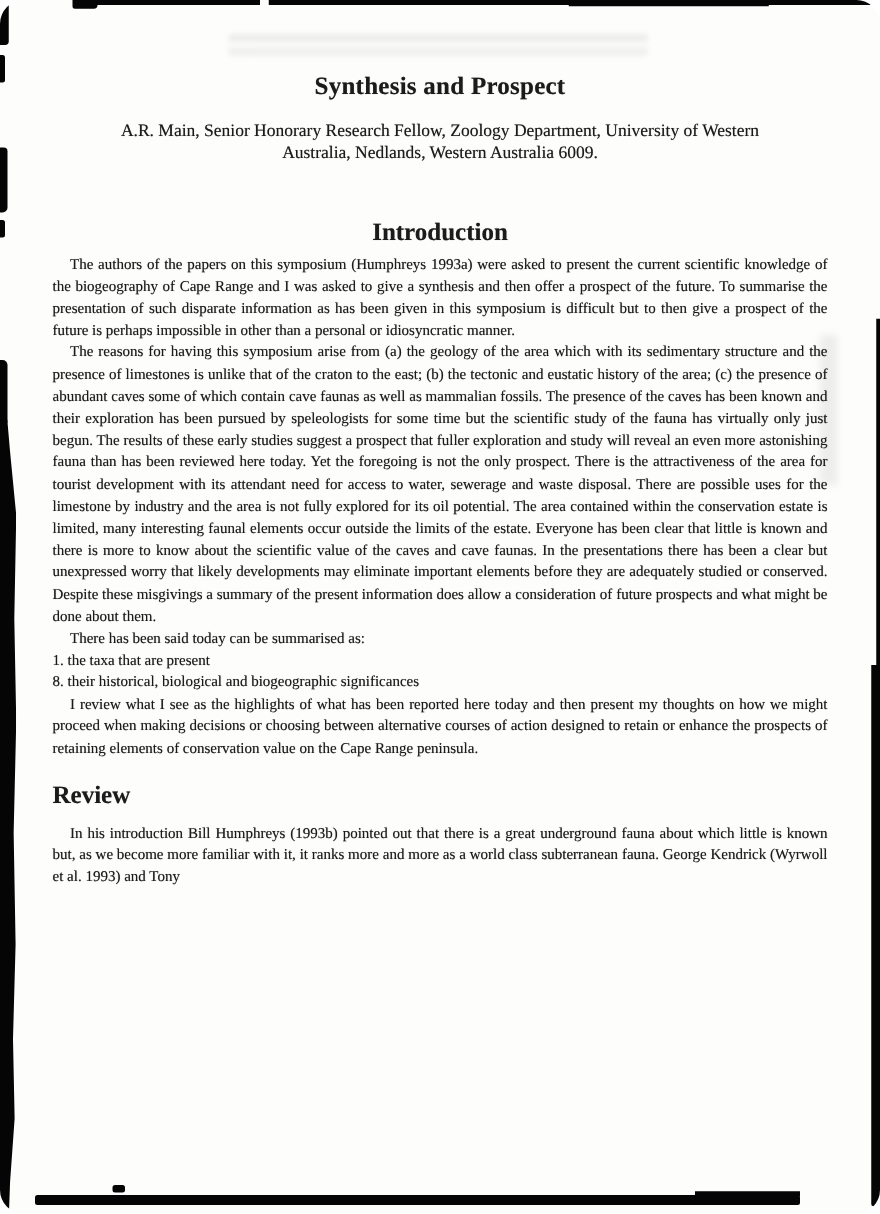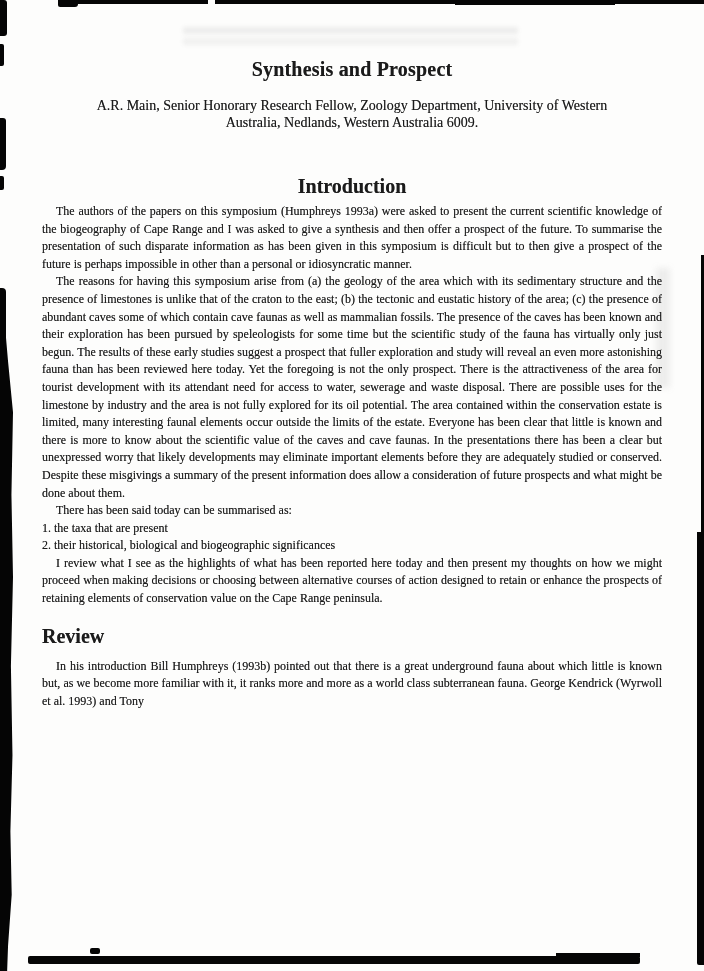--- a/index.html
+++ b/index.html
@@ -8,20 +8,21 @@
     background: #ffffff;
   }
   .page {
     position: relative;
     width: 704px;
     height: 971px;
     background: #fdfdfc;
     overflow: hidden;
     font-family: "Liberation Serif", "DejaVu Serif", serif;
     color: #1b1b1b;
+    border-radius: 19px;
   }
   
   .artifact { position: absolute; background: #050505; }
   .top-bar        { top: 0; left: 60px; width: 644px; height: 4px; }
   .top-bar-blob   { top: 0; left: 58px; width: 20px; height: 7px; border-radius: 0 0 3px 2px; }
   .top-bar-gap    { position: absolute; top: 0; left: 208px; width: 7px; height: 4px; background: #fdfdfc; }
   .top-bar-thick  { top: 0; left: 455px; width: 160px; height: 5px; }
 
   .left-mark-a { top: 0;    left: 0; width: 7px;  height: 36px; border-radius: 0 3px 3px 0; }
   .left-mark-b { top: 44px; left: 0; width: 4px;  height: 22px; border-radius: 0 2px 2px 0; }
@@ -123,20 +124,20 @@
 
   <div class="content">
     <h1 class="title">Synthesis and Prospect</h1>
     <p class="author">A.R. Main, Senior Honorary Research Fellow, Zoology Department, University of Western Australia, Nedlands, Western Australia 6009.</p>
     <div>
         <h2 class="sec-heading center">Introduction</h2>
         <p class="body-par indent">The authors of the papers on this symposium (Humphreys 1993a) were asked to present the current scientific knowledge of the biogeography of Cape Range and I was asked to give a synthesis and then offer a prospect of the future. To summarise the presentation of such disparate information as has been given in this symposium is difficult but to then give a prospect of the future is perhaps impossible in other than a personal or idiosyncratic manner.</p>
         <p class="body-par indent">The reasons for having this symposium arise from (a) the geology of the area which with its sedimentary structure and the presence of limestones is unlike that of the craton to the east; (b) the tectonic and eustatic history of the area; (c) the presence of abundant caves some of which contain cave faunas as well as mammalian fossils. The presence of the caves has been known and their exploration has been pursued by speleologists for some time but the scientific study of the fauna has virtually only just begun. The results of these early studies suggest a prospect that fuller exploration and study will reveal an even more astonishing fauna than has been reviewed here today. Yet the foregoing is not the only prospect. There is the attractiveness of the area for tourist development with its attendant need for access to water, sewerage and waste disposal. There are possible uses for the limestone by industry and the area is not fully explored for its oil potential. The area contained within the conservation estate is limited, many interesting faunal elements occur outside the limits of the estate. Everyone has been clear that little is known and there is more to know about the scientific value of the caves and cave faunas. In the presentations there has been a clear but unexpressed worry that likely developments may eliminate important elements before they are adequately studied or conserved. Despite these misgivings a summary of the present information does allow a consideration of future prospects and what might be done about them.</p>
         <p class="body-par indent">There has been said today can be summarised as:</p>
         <p class="body-par flush">1. the taxa that are present</p>
-        <p class="body-par flush">2. their historical, biological and biogeographic significances</p>
+        <p class="body-par flush">8. their historical, biological and biogeographic significances</p>
         <p class="body-par indent">I review what I see as the highlights of what has been reported here today and then present my thoughts on how we might proceed when making decisions or choosing between alternative courses of action designed to retain or enhance the prospects of retaining elements of conservation value on the Cape Range peninsula.</p>
         <h2 class="sec-heading left">Review</h2>
         <p class="body-par indent">In his introduction Bill Humphreys (1993b) pointed out that there is a great underground fauna about which little is known but, as we become more familiar with it, it ranks more and more as a world class subterranean fauna. George Kendrick (Wyrwoll et al. 1993) and Tony</p>
       </div>
   </div>
 
 </div>
 
 </body></html>

